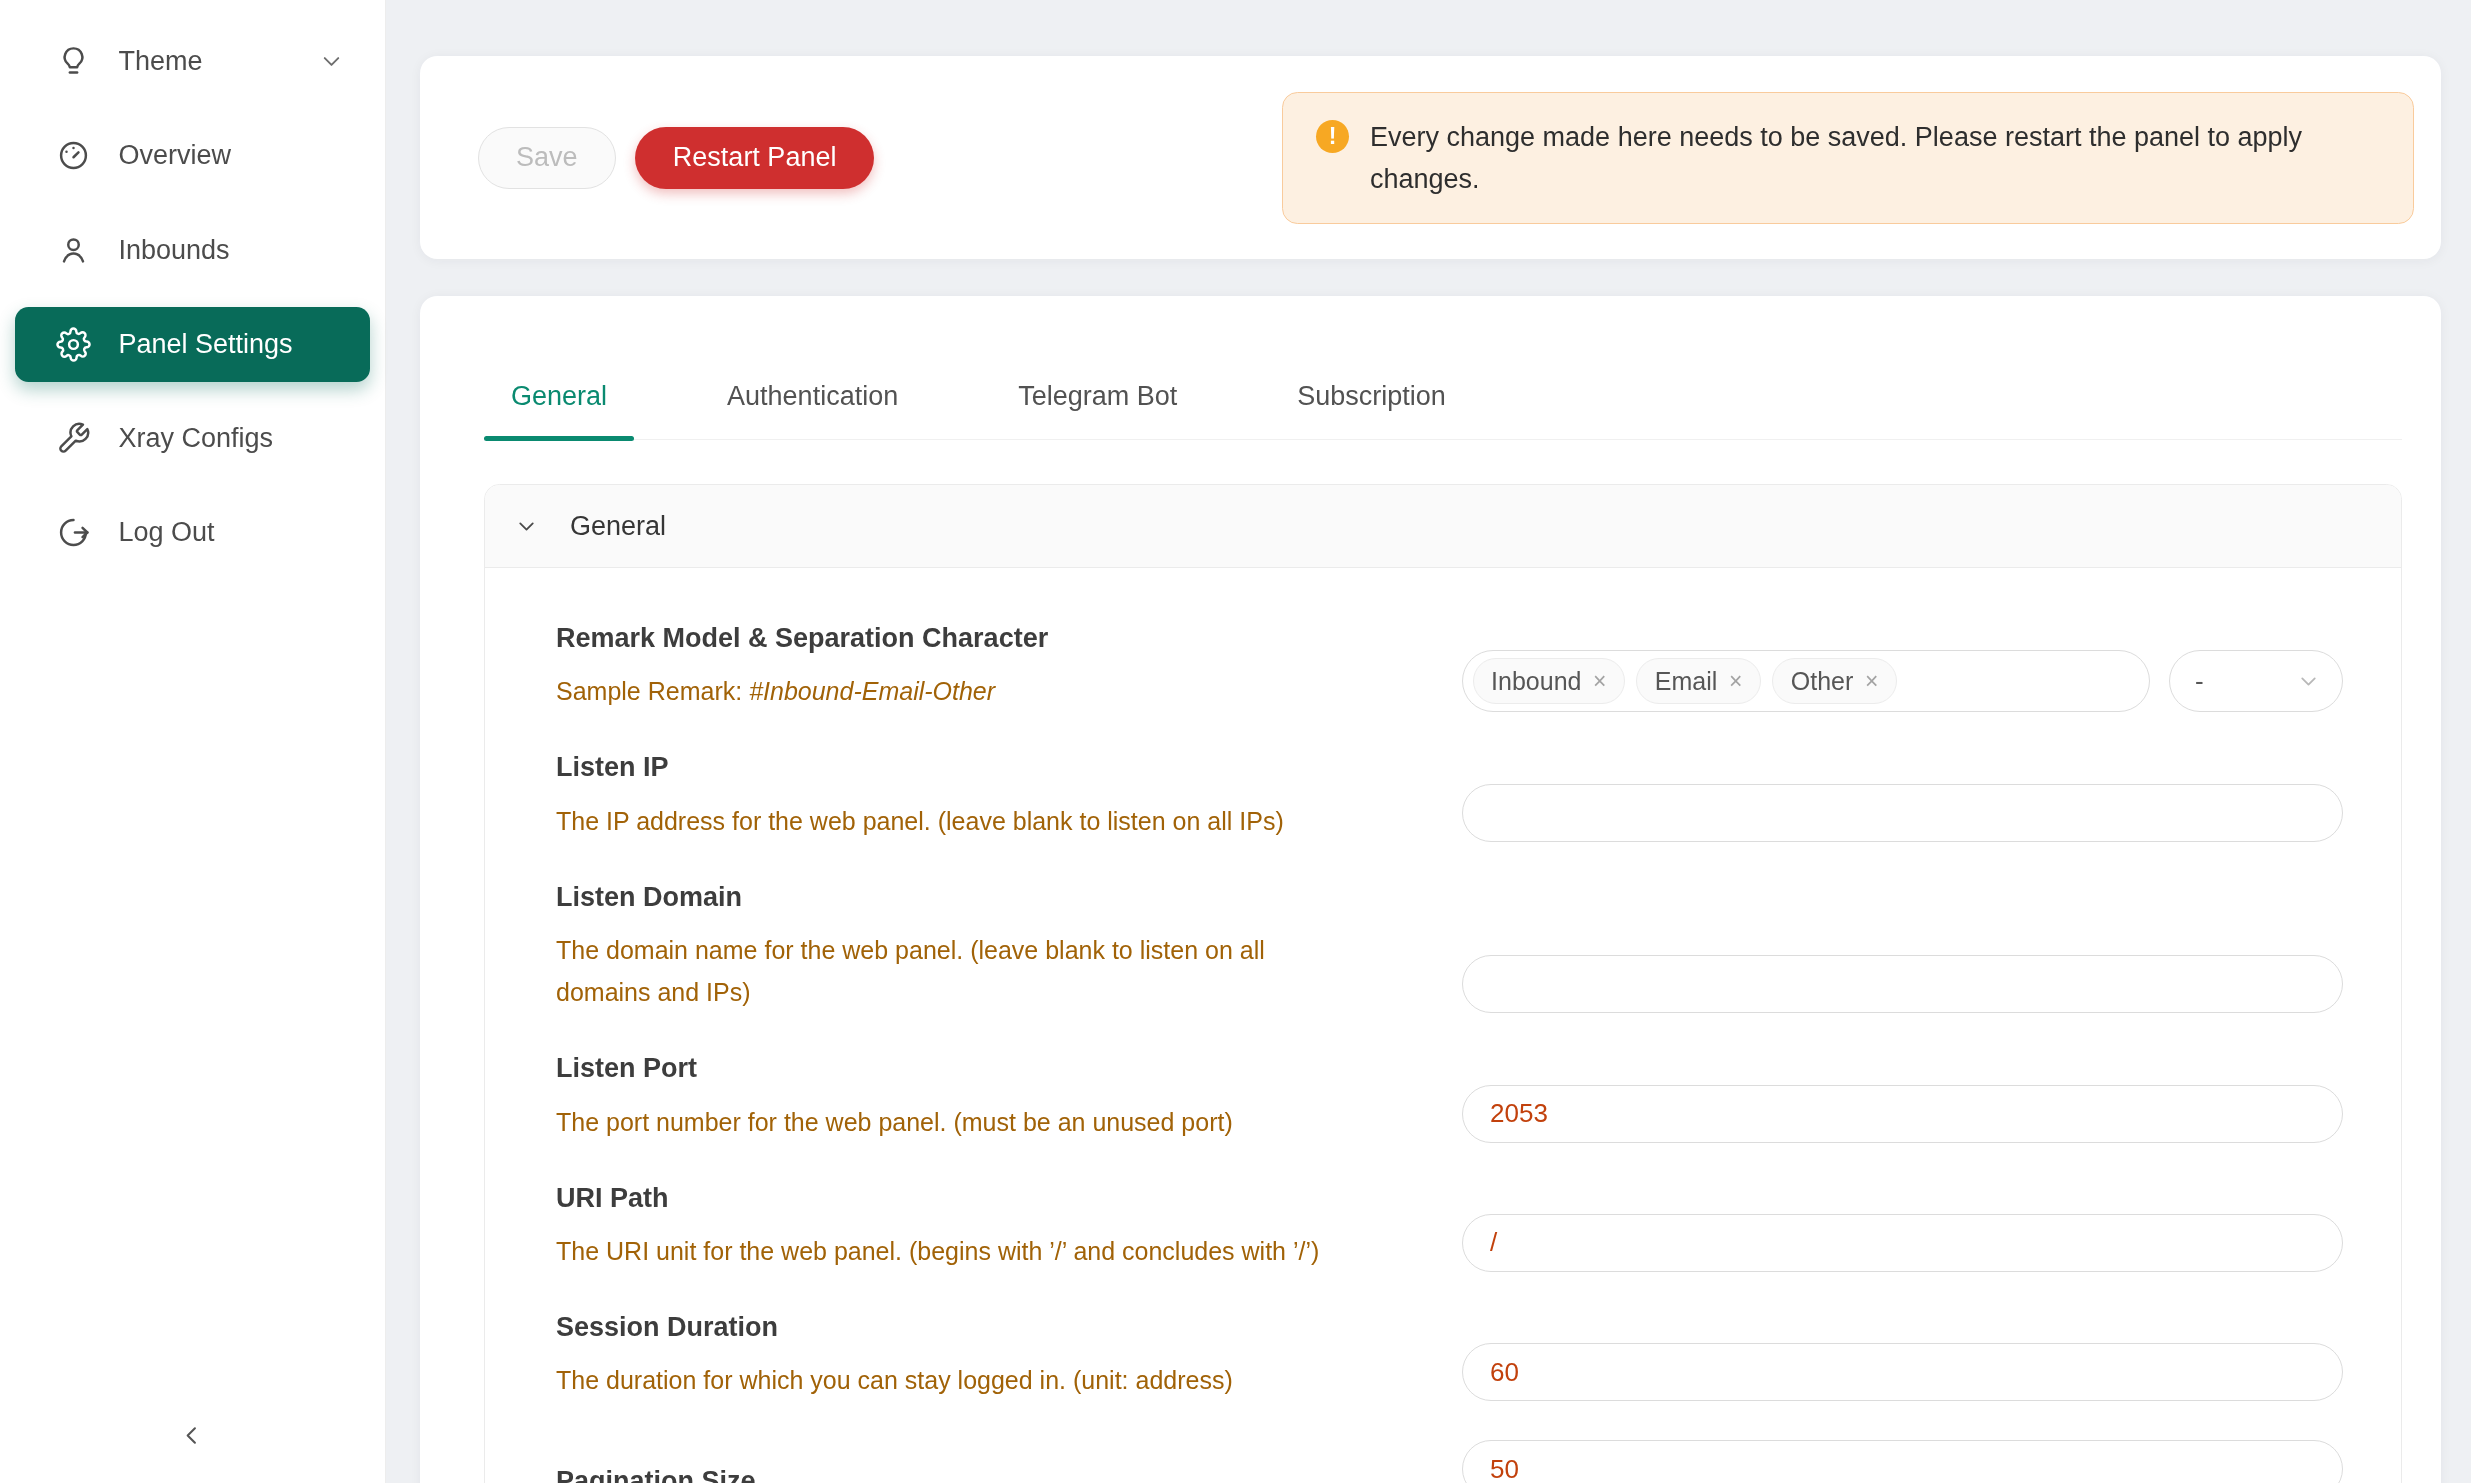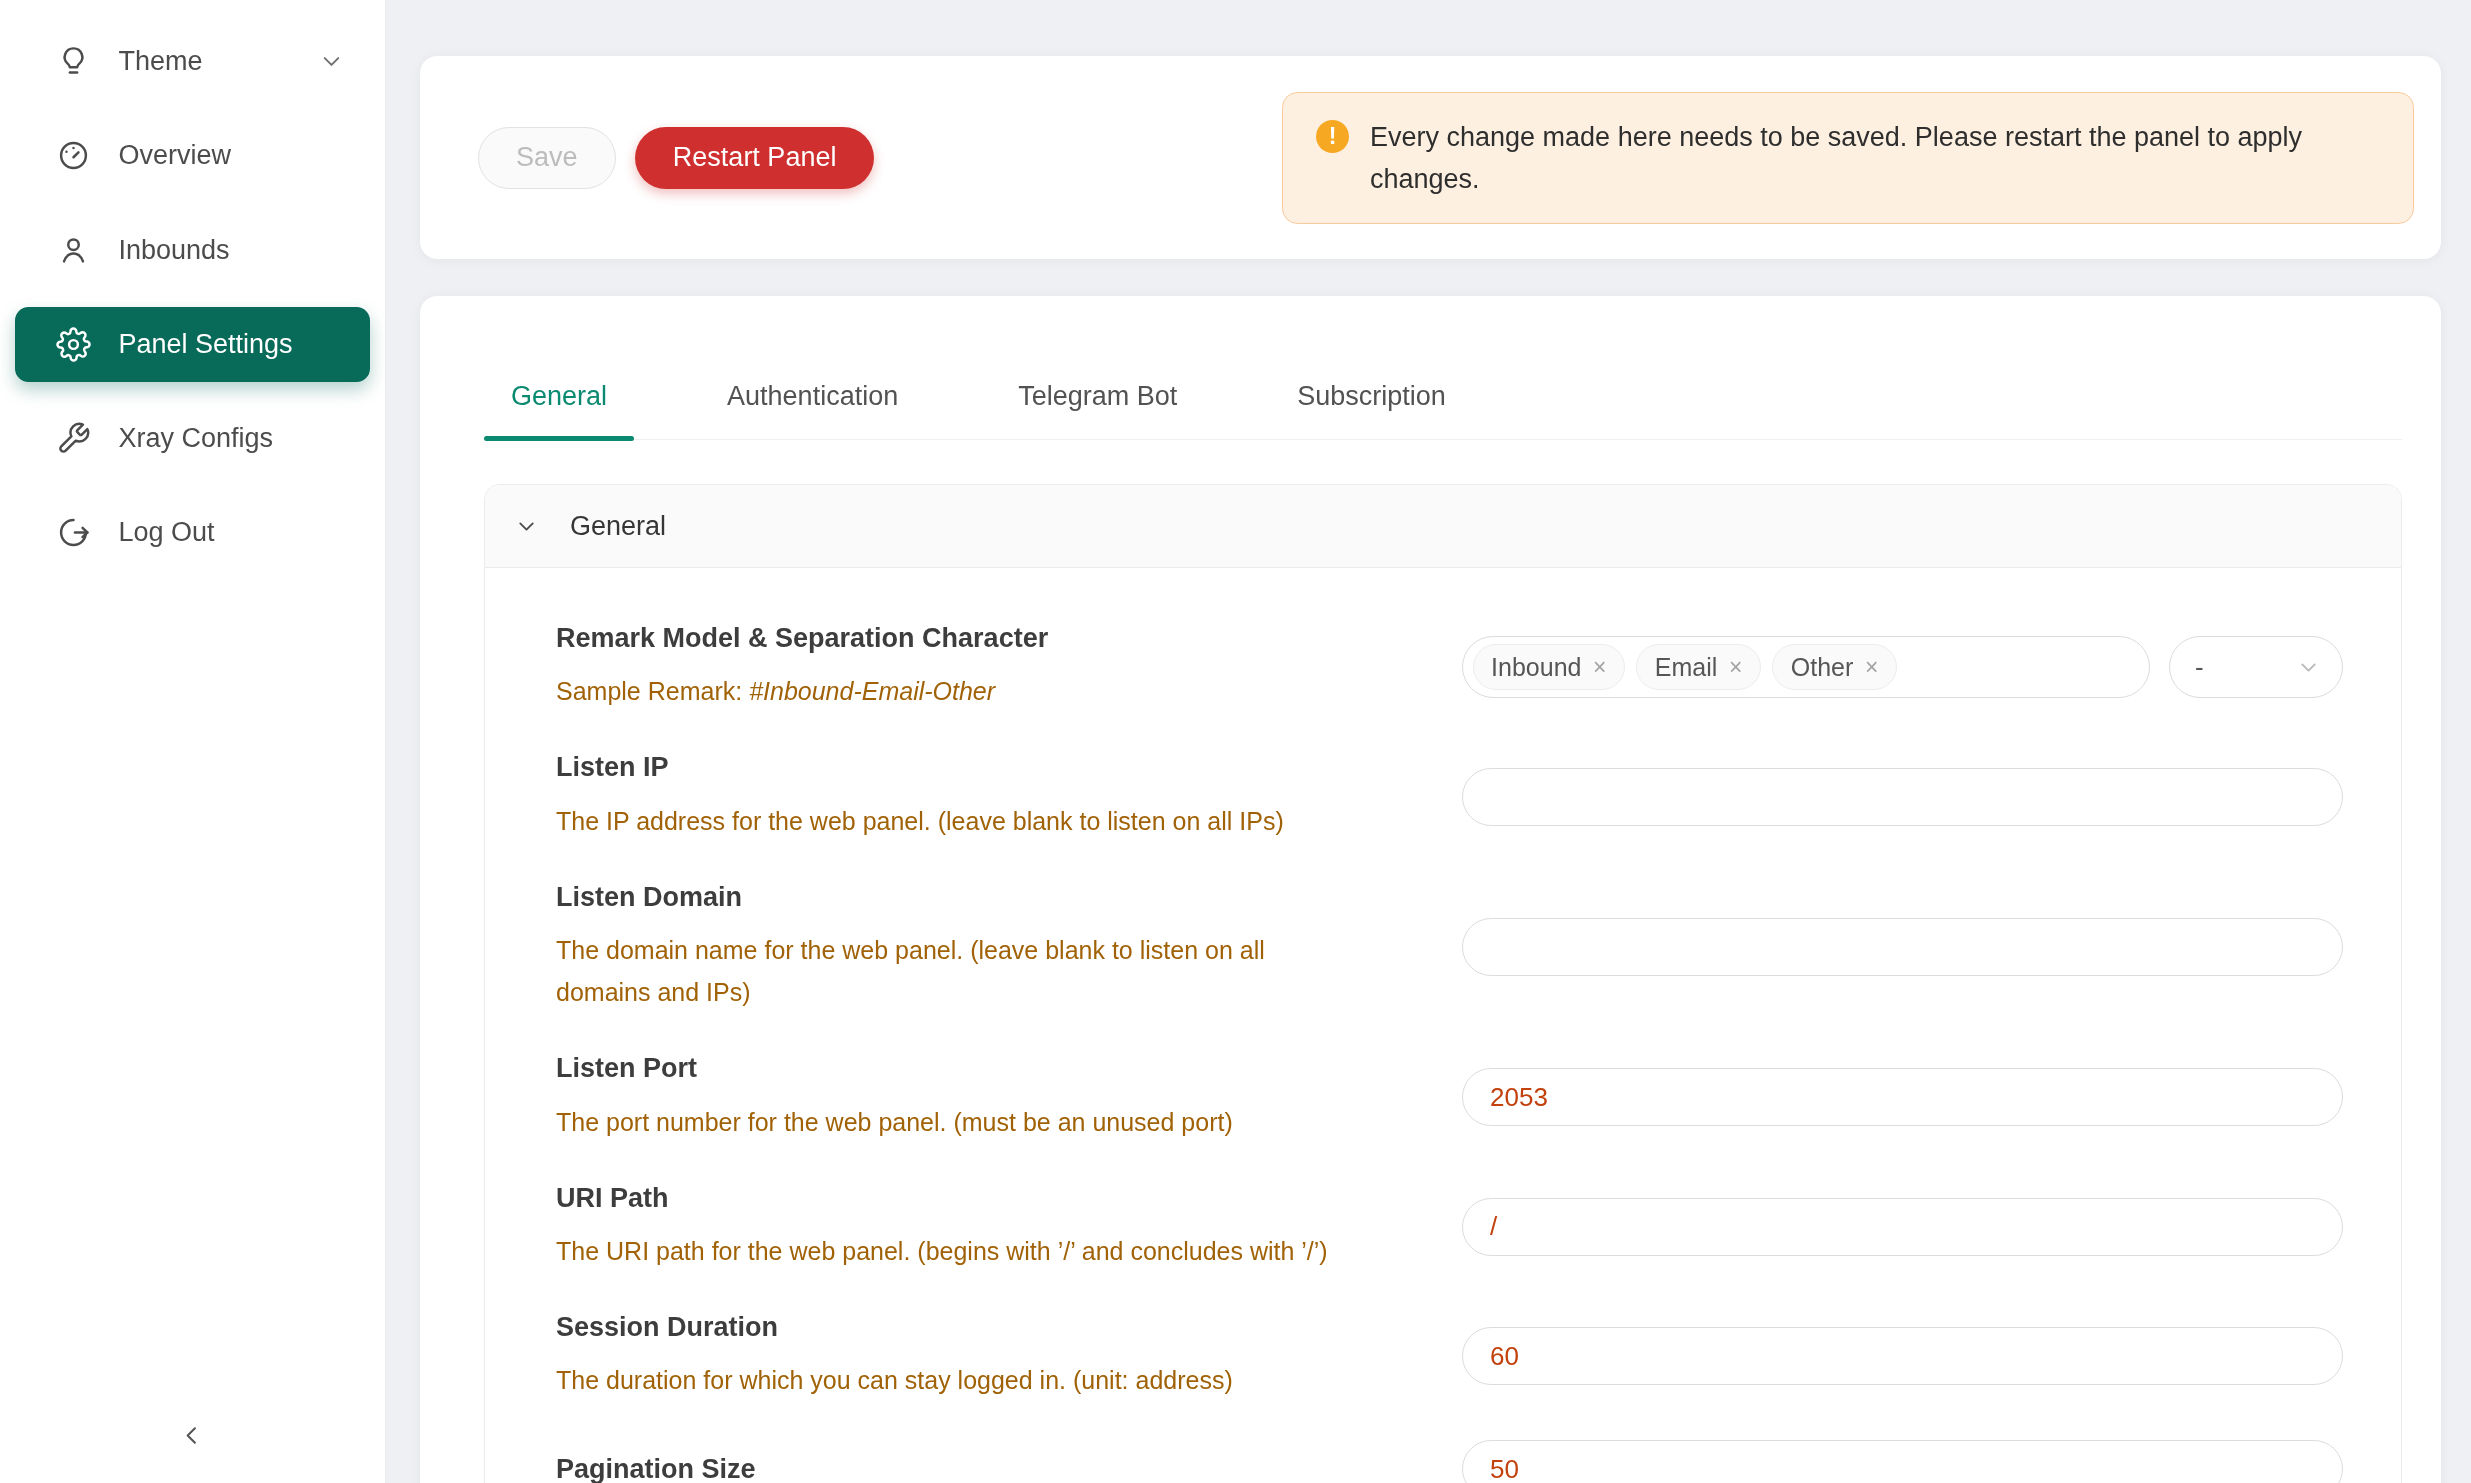--- a/index.html
+++ b/index.html
@@ -89,21 +89,21 @@
   .panel{margin-top:44px;border:1px solid #ebebeb;border-radius:15.4px;overflow:hidden;}
   .panel-header{
     height:83px;background:#fafafa;border-bottom:1px solid #ebebeb;
     display:flex;align-items:center;padding:0 29px;gap:31px;
     font-size:27px;color:#363636;cursor:pointer;
   }
   .panel-header .chev{width:25px;height:25px;color:#4a4a4a;display:flex;}
   .panel-header .chev svg{width:25px;height:25px;}
   .panel-body{padding:54px 58px 39px 71px;background:#fff;}
   
-  .form-row{display:flex;align-items:center;margin-bottom:39px;}
+  .form-row{display:flex;align-items:flex-end;margin-bottom:39px;}
   .row-text{flex:1;min-width:0;padding-right:39px;}
   .row-label{font-size:27px;font-weight:bold;color:#3d3d3d;line-height:33px;}
   .row-desc{margin-top:15.4px;font-size:25px;color:#a16207;line-height:42px;}
   .row-desc em{font-style:italic;}
   .row-listen-domain .row-desc{max-width:801px;}
   .row-control{width:881px;flex:none;display:flex;gap:19.3px;}
   .text-input{
     width:100%;height:58px;border:1px solid #dcdcdc;border-radius:31px;
     font-size:26px;color:#c2410c;padding:0 27px;background:#fff;outline:none;
     font-family:inherit;
@@ -294,21 +294,21 @@
       <div class="row-label">Listen Port</div>
       <div class="row-desc">The port number for the web panel. (must be an unused port)</div>
     </div>
     <div class="row-control">
               <input type="text" class="text-input" value="2053" style="">
             </div>
   </div>
           <div class="form-row row-uri-path">
     <div class="row-text">
       <div class="row-label">URI Path</div>
-      <div class="row-desc">The URI path for the web panel. (begins with ’/’ and concludes with ’/’)</div>
+      <div class="row-desc">The URI unit for the web panel. (begins with ’/’ and concludes with ’/’)</div>
     </div>
     <div class="row-control">
               <input type="text" class="text-input" value="/" style="">
             </div>
   </div>
           <div class="form-row row-session-duration">
     <div class="row-text">
       <div class="row-label">Session Duration</div>
       <div class="row-desc">The duration for which you can stay logged in. (unit: address)</div>
     </div>

